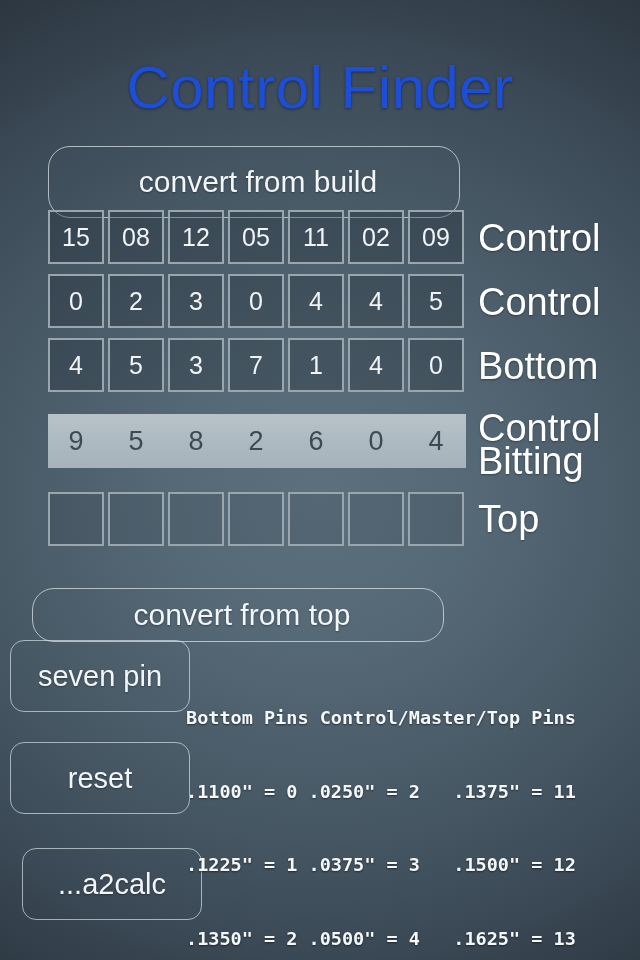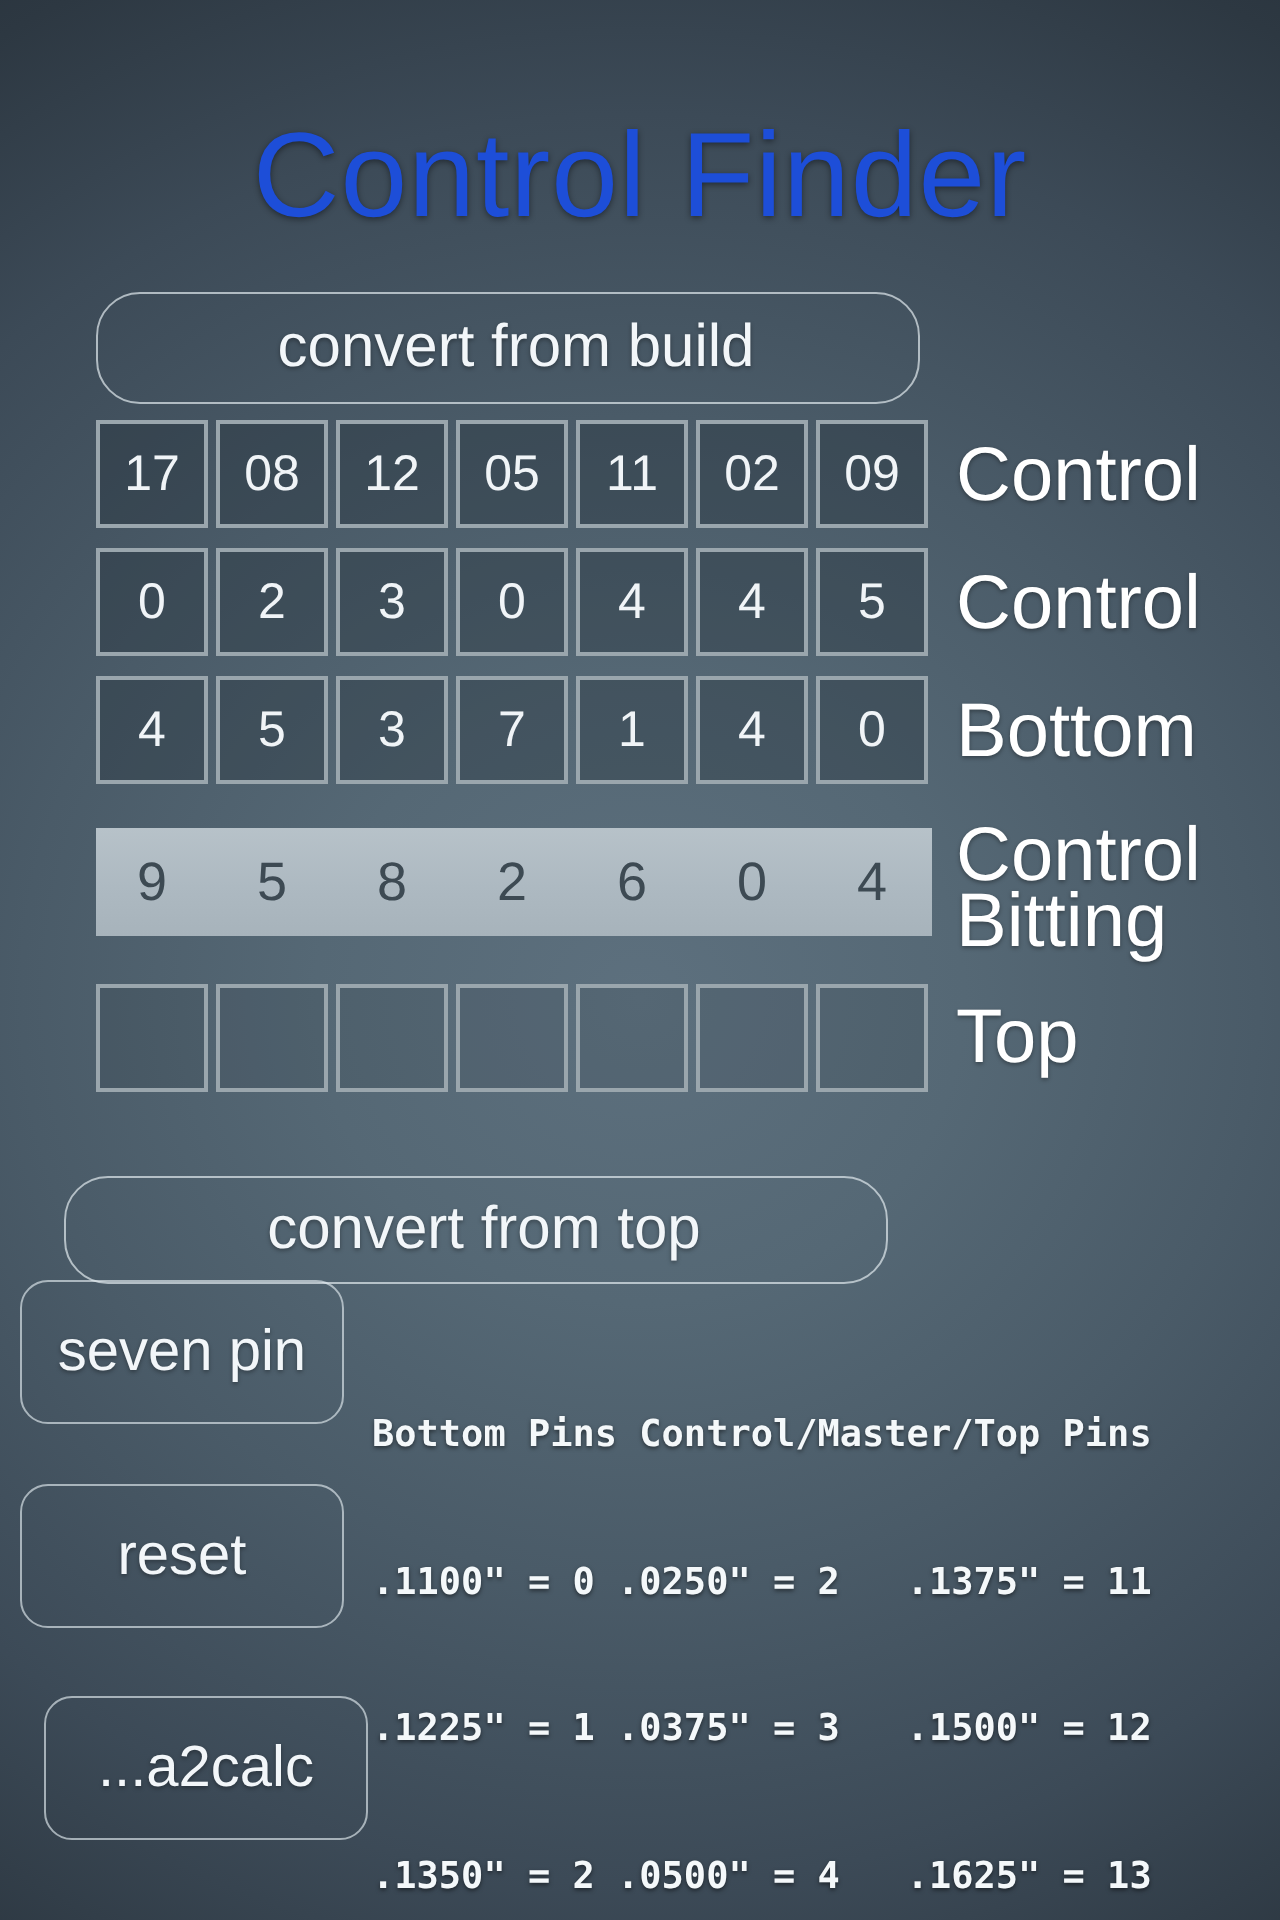--- a/index.html
+++ b/index.html
@@ -55,21 +55,21 @@
     text-align: center;
     line-height: 1;
     display: flex;
     align-items: center;
     justify-content: center;
     text-shadow: 0 1px 2px rgba(0,0,0,0.35);
     cursor: pointer;
   }
   #btn-convert-build {
     left: 48px; top: 146px;
-    width: 412px; height: 56px;
+    width: 412px; height: 72px;
     padding-left: 8px;
   }
   #btn-convert-top {
     left: 32px; top: 556px;
     width: 412px; height: 54px;
     padding-left: 8px;
     margin-top: 32px;
   }
 
   
@@ -131,21 +131,21 @@
     color: #ffffff;
     line-height: 32px;
     text-shadow: 0 1px 2px rgba(0,0,0,0.35);
     white-space: pre-line;
   }
 
   
   .sbtn {
     position: absolute;
     left: 10px;
-    width: 162px;
+    width: 180px;
     height: 72px;
     box-sizing: border-box;
     border: 1px solid rgba(225,233,238,0.65);
     border-radius: 14px;
     background: transparent;
     color: #f2f6f9;
     font-size: 29px;
     font-weight: 300;
     display: flex;
     align-items: center;
@@ -178,21 +178,21 @@
 <body>
 
 <div class="screen">
 
   <div class="title">Control Finder</div>
 
   <div class="pill" id="btn-convert-build">convert from build</div>
 
   <div class="row" style="top:210px">
     <div class="cells">
-      <div class="cell">17</div>
+      <div class="cell">15</div>
       <div class="cell">08</div>
       <div class="cell">12</div>
       <div class="cell">05</div>
       <div class="cell">11</div>
       <div class="cell">02</div>
       <div class="cell">09</div>
     </div>
   </div>
   <div class="rlabel" style="top:222px">Control</div>
 

